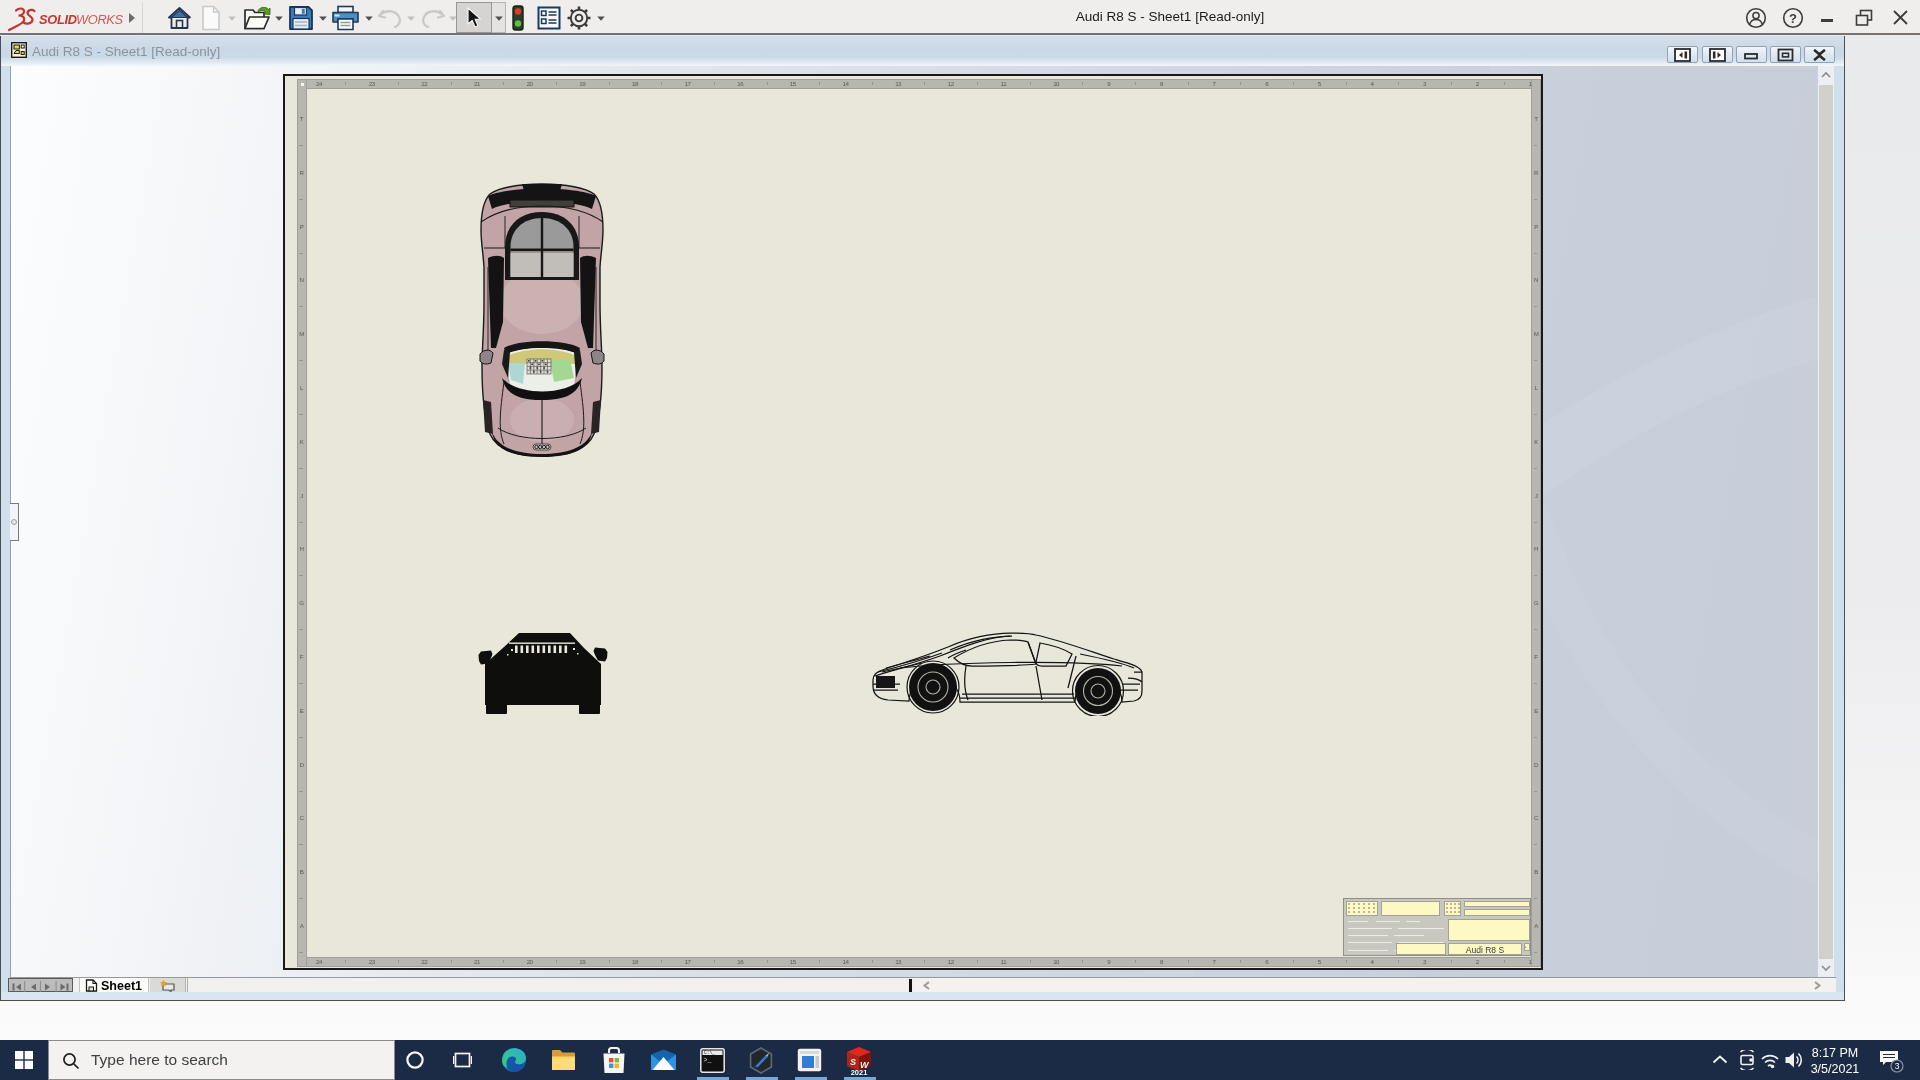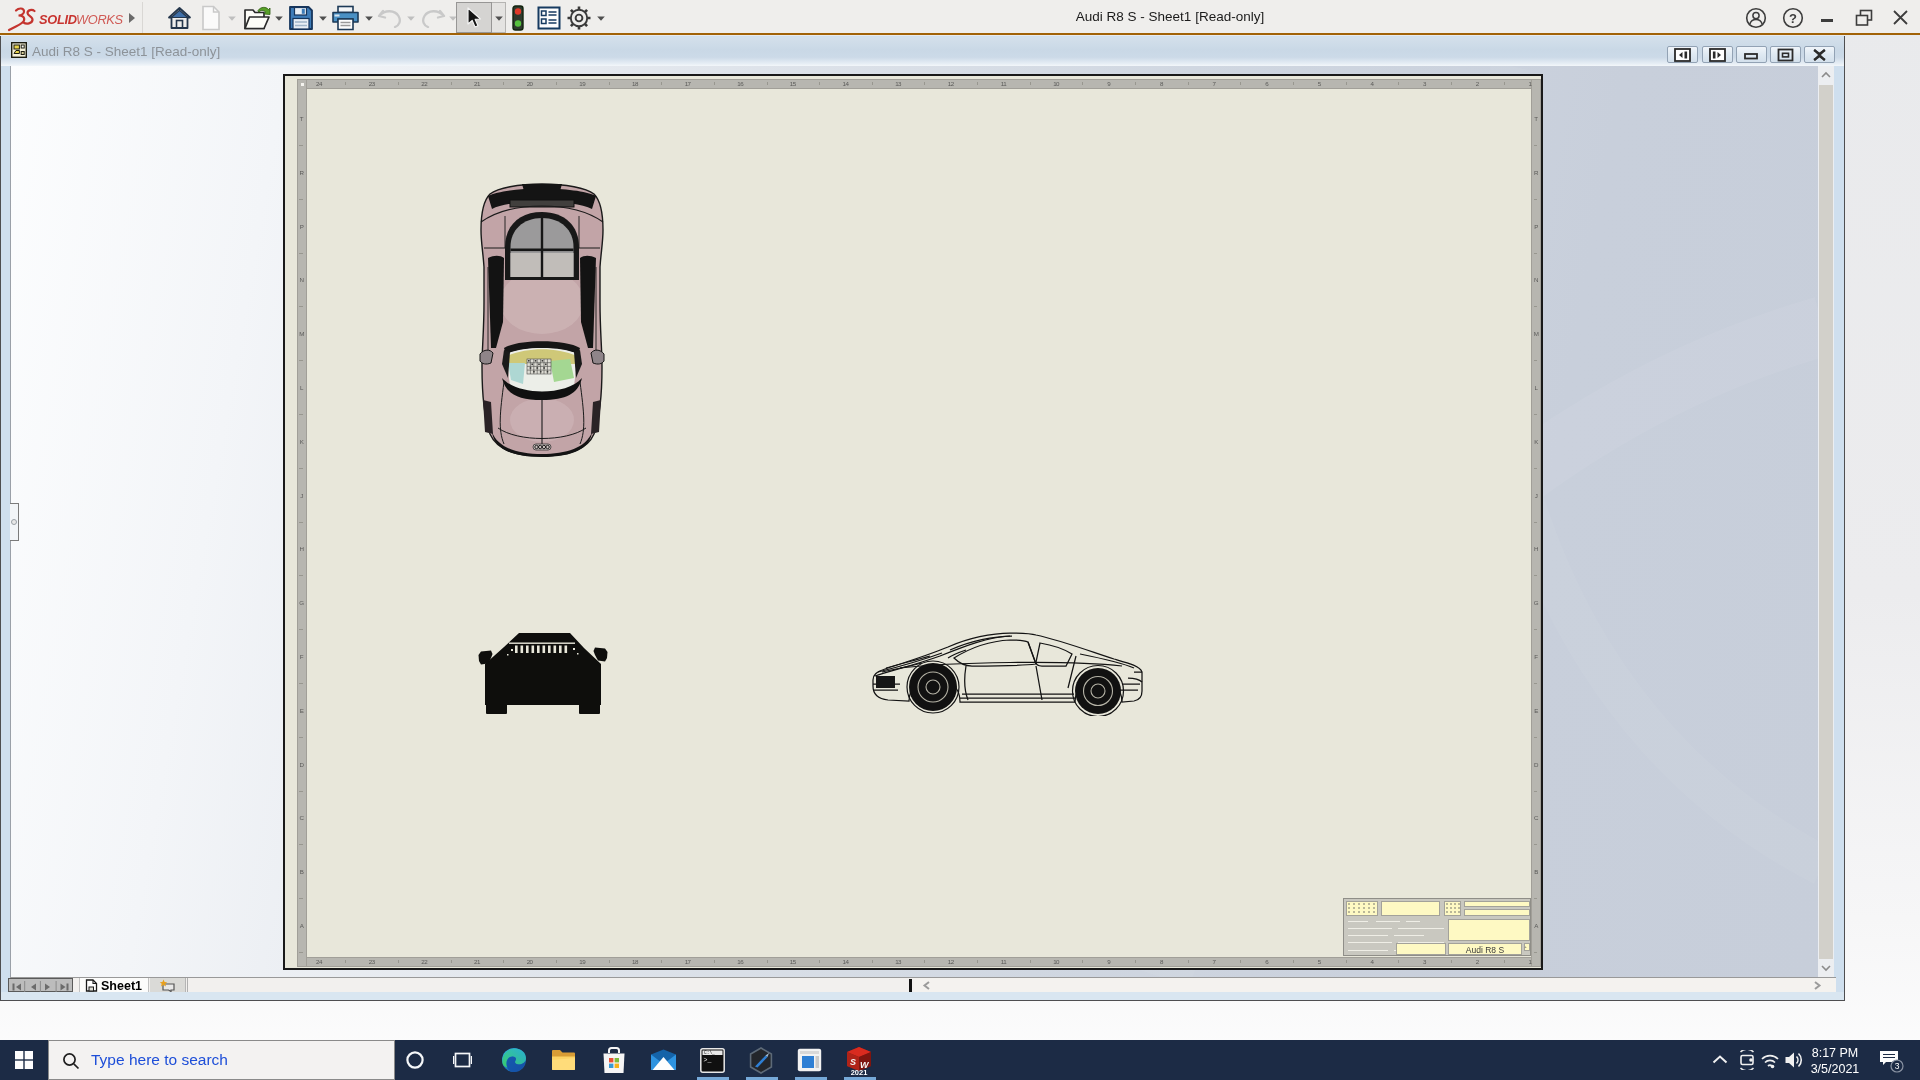--- a/index.html
+++ b/index.html
@@ -11,21 +11,21 @@
   .ul { top:37px; width:32px; height:3px; background:#76a9d8; }
   .cbtn { top:9px; width:31px; height:17px; border:1px solid #92a2b4; border-radius:2px;
           background:linear-gradient(to bottom,#f0f5fa 0%,#dfe9f2 50%,#d3e0ec 100%); }
   html,body { width:1920px; height:1080px; overflow:hidden; font-family:"Liberation Sans", sans-serif; }
   body { position:relative; background:linear-gradient(to bottom,#e9eaec 0%,#ececee 55%,#f6f6f7 85%,#fdfdfd 100%); }
   .abs { position:absolute; }
 </style>
 </head>
 <body>
 
-<div class="abs" id="topbar" style="left:0;top:0;width:1920px;height:35px;background:#efeeec;border-bottom:2px solid #a16207;">
+<div class="abs" id="topbar" style="left:0;top:0;width:1920px;height:35px;background:#efeeec;border-bottom:2px solid #737373;">
 
   <svg class="abs" style="left:6px;top:4px" width="124" height="28" viewBox="0 0 124 28">
     <g fill="none" stroke="#c4342e" stroke-linecap="round">
       <path d="M10 6.5 C 13 3.5 17.5 4 18 7 C 18.5 10 15 11.5 12.5 11.5 C 16 11.5 19 13 18 16.5 C 17 20 11 21.5 3 26" stroke-width="2.2"></path>
       <path d="M28.5 7 C 26 5 21.5 6 21.5 9 C 21.5 12 27 12.5 26.5 16 C 26 19.5 20.5 20.5 17.5 18.5" stroke-width="2.2"></path>
     </g>
     <text x="33" y="20" font-size="12.8" font-style="italic" font-weight="bold" fill="#c8332f" letter-spacing="-0.3">SOLID</text>
     <text x="70" y="20" font-size="12.8" font-style="italic" fill="#d05a55" letter-spacing="-0.3">WORKS</text>
   </svg>
   <svg class="abs" style="left:127px;top:12px" width="9" height="12">
@@ -576,21 +576,21 @@
         <rect x="0" y="9.7" width="8.3" height="8.3"></rect>
         <rect x="9.7" y="9.7" width="8.3" height="8.3"></rect>
       </g>
   </svg>
 
   <div class="abs" style="left:48px;top:0px;width:347px;height:40px;background:#f3f2f1;border:1px solid #8a8a8a;">
     <svg class="abs" style="left:13px;top:11px" width="18" height="18" viewBox="0 0 18 18">
       <circle cx="7.5" cy="7.5" r="5.6" fill="none" stroke="#1f1f1f" stroke-width="1.7"></circle>
       <path d="M11.8 11.8 L16.5 16.5" stroke="#1f1f1f" stroke-width="1.7"></path>
     </svg>
-    <div class="abs" style="left:42px;top:10px;font-size:15.5px;color:#1d4ed8;">Type here to search</div>
+    <div class="abs" style="left:42px;top:10px;font-size:15.5px;color:#404040;">Type here to search</div>
   </div>
 
   <svg class="abs" style="left:405px;top:10px" width="20" height="20">
       <circle cx="10" cy="10" r="7.6" fill="none" stroke="#f5f7f9" stroke-width="2.2"></circle>
     </svg>
 
   <svg class="abs" style="left:453px;top:11px" width="19" height="18" viewBox="0 0 19 18">
     <rect x="2.5" y="2.5" width="14" height="13" fill="none" stroke="#f5f7f9" stroke-width="1.7"></rect>
     <path d="M0.5 5 L0.5 13 M18.5 5 L18.5 13" stroke="#f5f7f9" stroke-width="1.4"></path>
   </svg>

